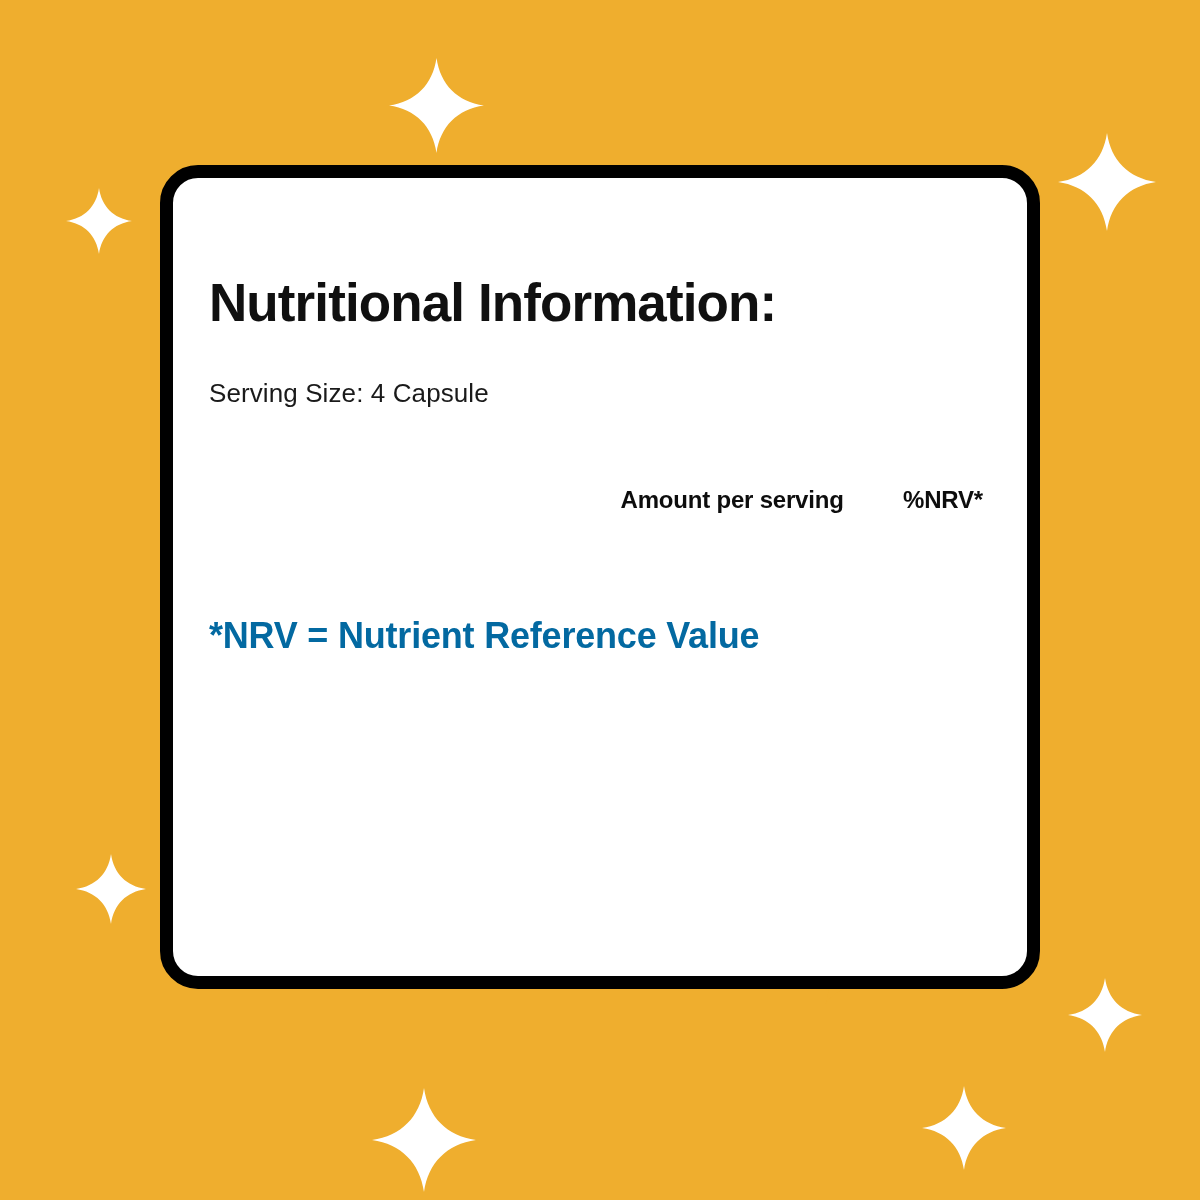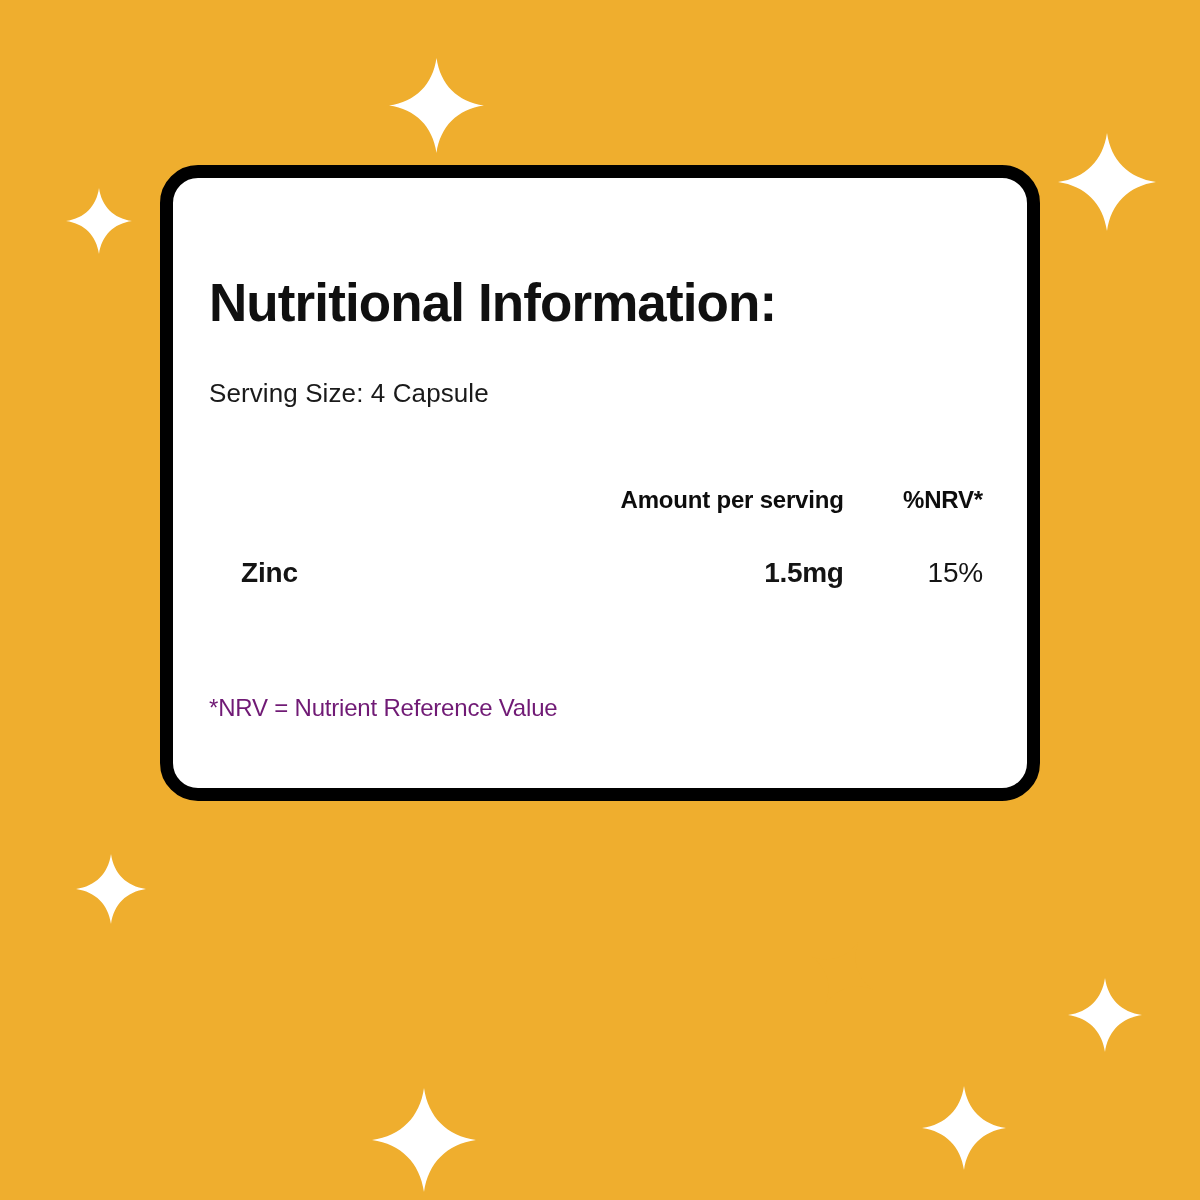--- a/index.html
+++ b/index.html
@@ -21,21 +21,21 @@
     pointer-events: none;
   }
   .sparkle svg { display: block; width: 100%; height: 100%; }
 
   
   .card {
     position: absolute;
     left: 160px;
     top: 165px;
     width: 880px;
-    height: 636px;
+    height: 824px;
     box-sizing: border-box;
     background: #ffffff;
     border: 13px solid #000000;
     border-radius: 38px;
     overflow: hidden;
   }
   .card-inner {
     position: absolute;
     left: 0; top: 0; right: 0; bottom: 0;
     padding: 96px 44px 0 36px;
@@ -89,23 +89,23 @@
   .nutri-table tbody td {
     height: 79px;
     font-size: 28px;
     color: #141414;
   }
   td.col-name   { font-weight: 700; padding-left: 32px; letter-spacing: -0.2px; }
   td.col-amount { font-weight: 700; letter-spacing: -0.3px; }
   td.col-nrv    { font-weight: 400; letter-spacing: -0.2px; }
 
   .footnote {
-    font-size: 24px;
-    font-weight: 400;
-    color: #701a75;
+    font-size: 36px;
+    font-weight: 700;
+    color: #0369a1;
     letter-spacing: -0.2px;
     margin-top: 82px;
   }
 </style>
 </head>
 <body>
 
 <div id="sparkle-layer">
     <div class="sparkle" style="left: 66px; top: 188px; width: 66px; height: 66px;">
       <svg viewBox="0 0 100 100" xmlns="http://www.w3.org/2000/svg">
@@ -164,24 +164,19 @@
 
     <table class="nutri-table">
       <thead>
         <tr>
           <th class="col-name"></th>
           <th class="col-amount">Amount per serving</th>
           <th class="col-nrv">%NRV*</th>
         </tr>
       </thead>
       <tbody id="nutri-body">
-          <tr>
-            <td class="col-name">Zinc</td>
-            <td class="col-amount">1.5mg</td>
-            <td class="col-nrv">15%</td>
-          </tr>
         </tbody>
     </table>
 
     <p class="footnote">*NRV = Nutrient Reference Value</p>
 
   </div>
 </div>
 
 </body></html>

